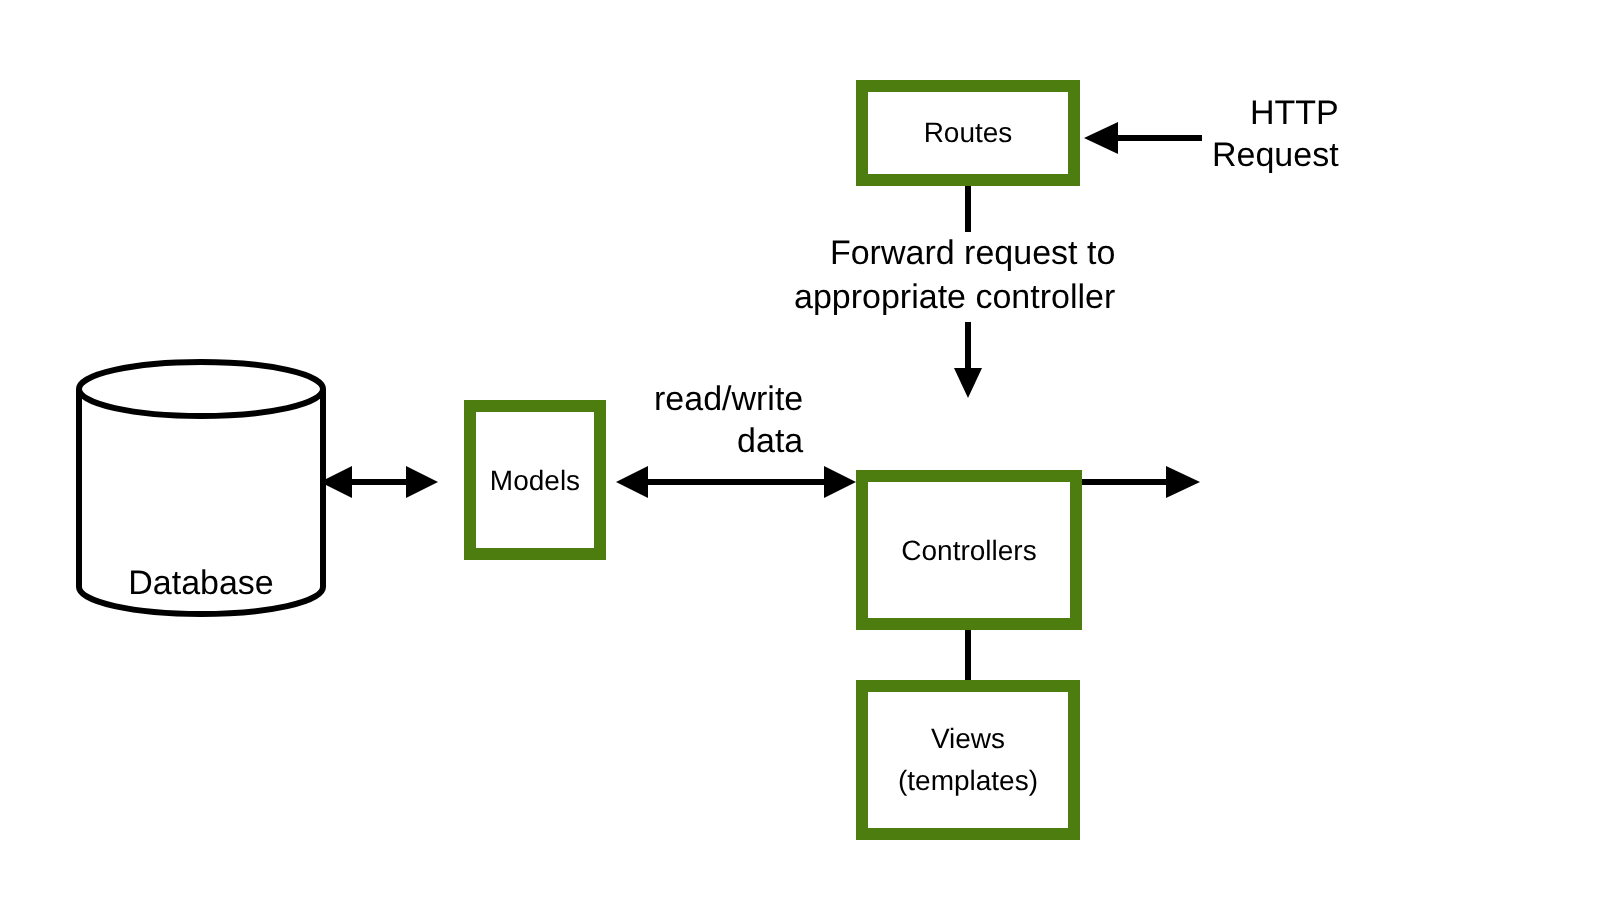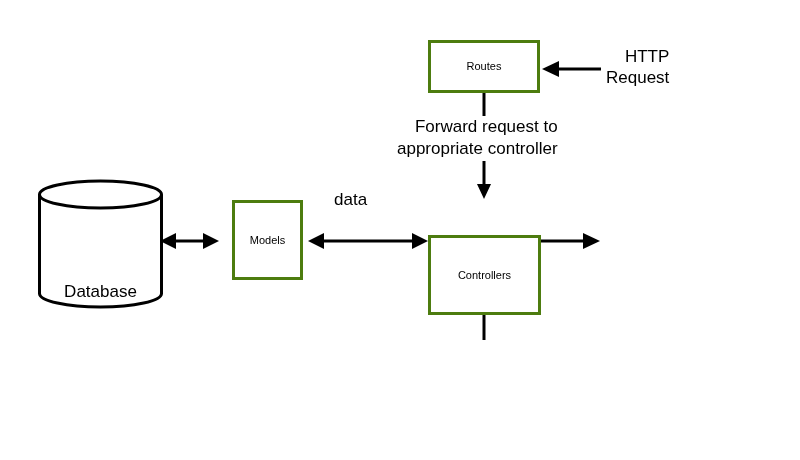--- a/index.html
+++ b/index.html
@@ -17,27 +17,27 @@
     overflow: hidden;
   }
   .stage svg {
     position: absolute;
     left: 0;
     top: 0;
   }
   .node {
     position: absolute;
     box-sizing: border-box;
-    border: 3px solid #4d7c0f;
+    border: 6px solid #4d7c0f;
     background: #ffffff;
     display: flex;
     flex-direction: column;
     align-items: center;
     justify-content: center;
-    font-size: 11px;
+    font-size: 14px;
     line-height: 21px;
     text-align: center;
   }
   .node-routes      { left: 428px; top: 40px;  width: 112px; height: 53px; }
   .node-controllers { left: 428px; top: 199px; width: 113px; height: 80px; margin-top: 36px; }
   .node-models      { left: 232px; top: 200px; width: 71px;  height: 80px; }
   .node-views       { left: 428px; top: 340px; width: 112px; height: 80px; }
   .db-label {
     position: absolute;
     left: 39px; top: 190px; width: 123px; height: 112px;
@@ -108,33 +108,38 @@
   </div>
 
   <div class="node node-controllers">
     <span>Controllers</span>
   </div>
 
   <div class="node node-models">
     <span>Models</span>
   </div>
 
+  <div class="node node-views">
+    <span>Views</span>
+    <span>(templates)</span>
+  </div>
 
   <div class="db-label">
     <span>Database</span>
   </div>
 
   <div class="edge-label lbl-http-request">
     <div>HTTP</div>
     <div>Request</div>
   </div>
 
   <div class="edge-label lbl-forward">
     <div>Forward request to</div>
     <div>appropriate controller</div>
   </div>
 
   <div class="edge-label lbl-read-write">
+    <div>read/write</div>
     <div class="l2">data</div>
   </div>
 
 
 </div>
 
 </body></html>

